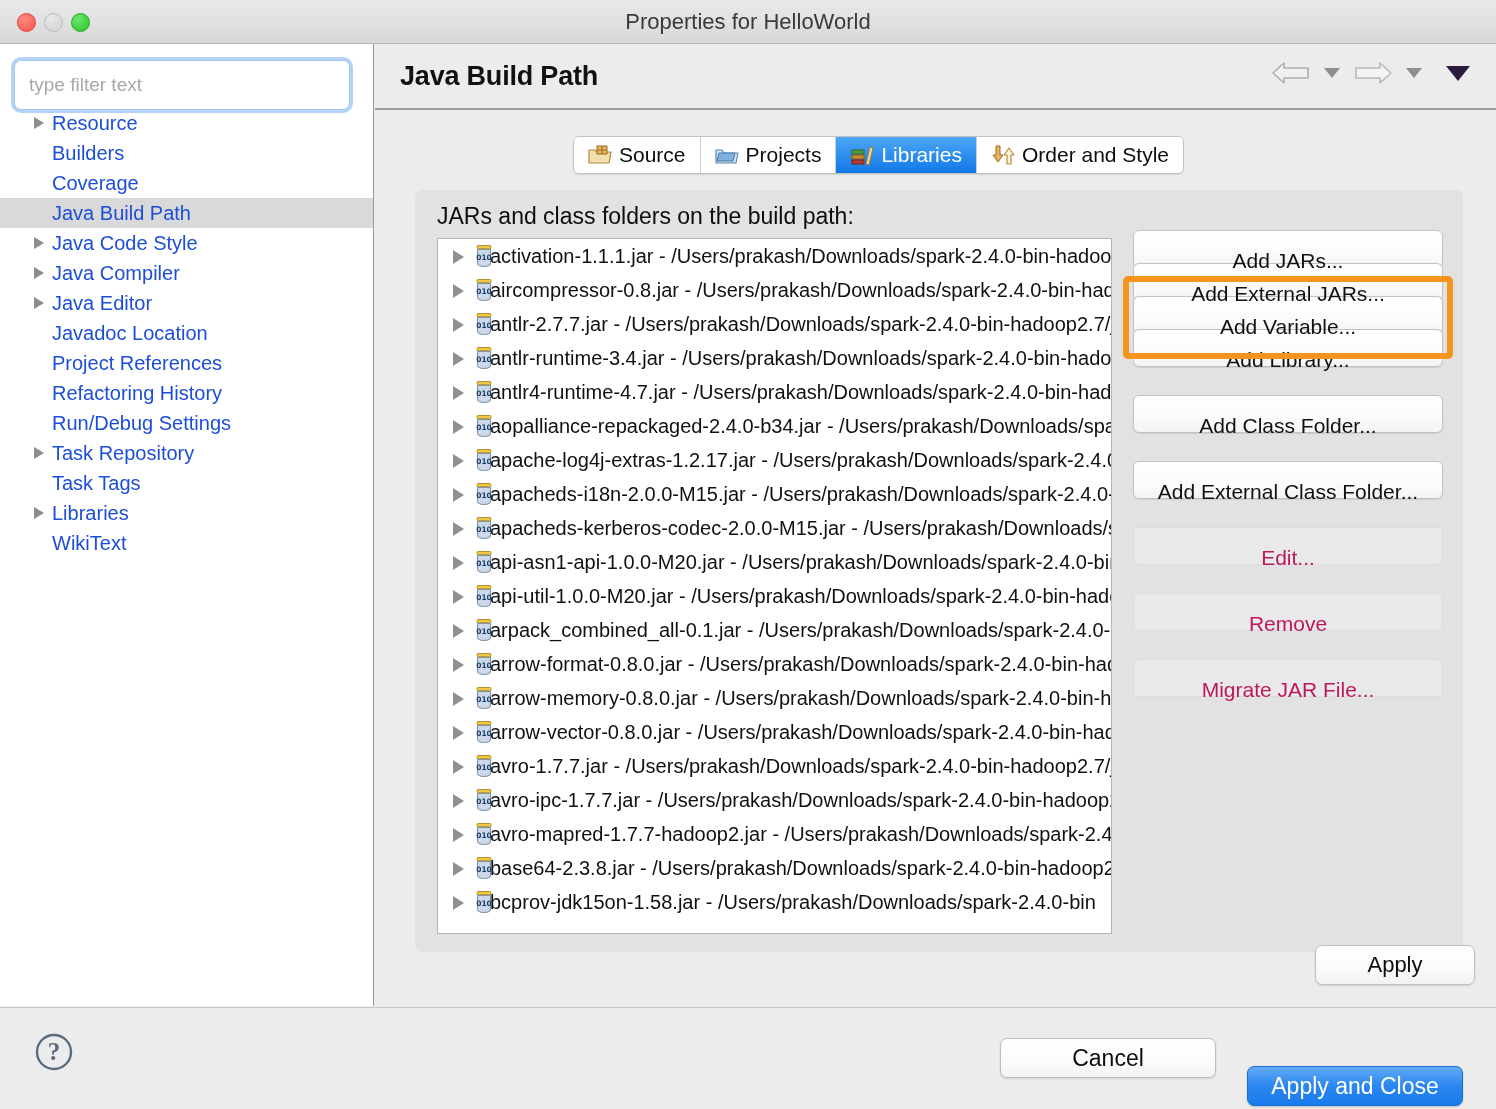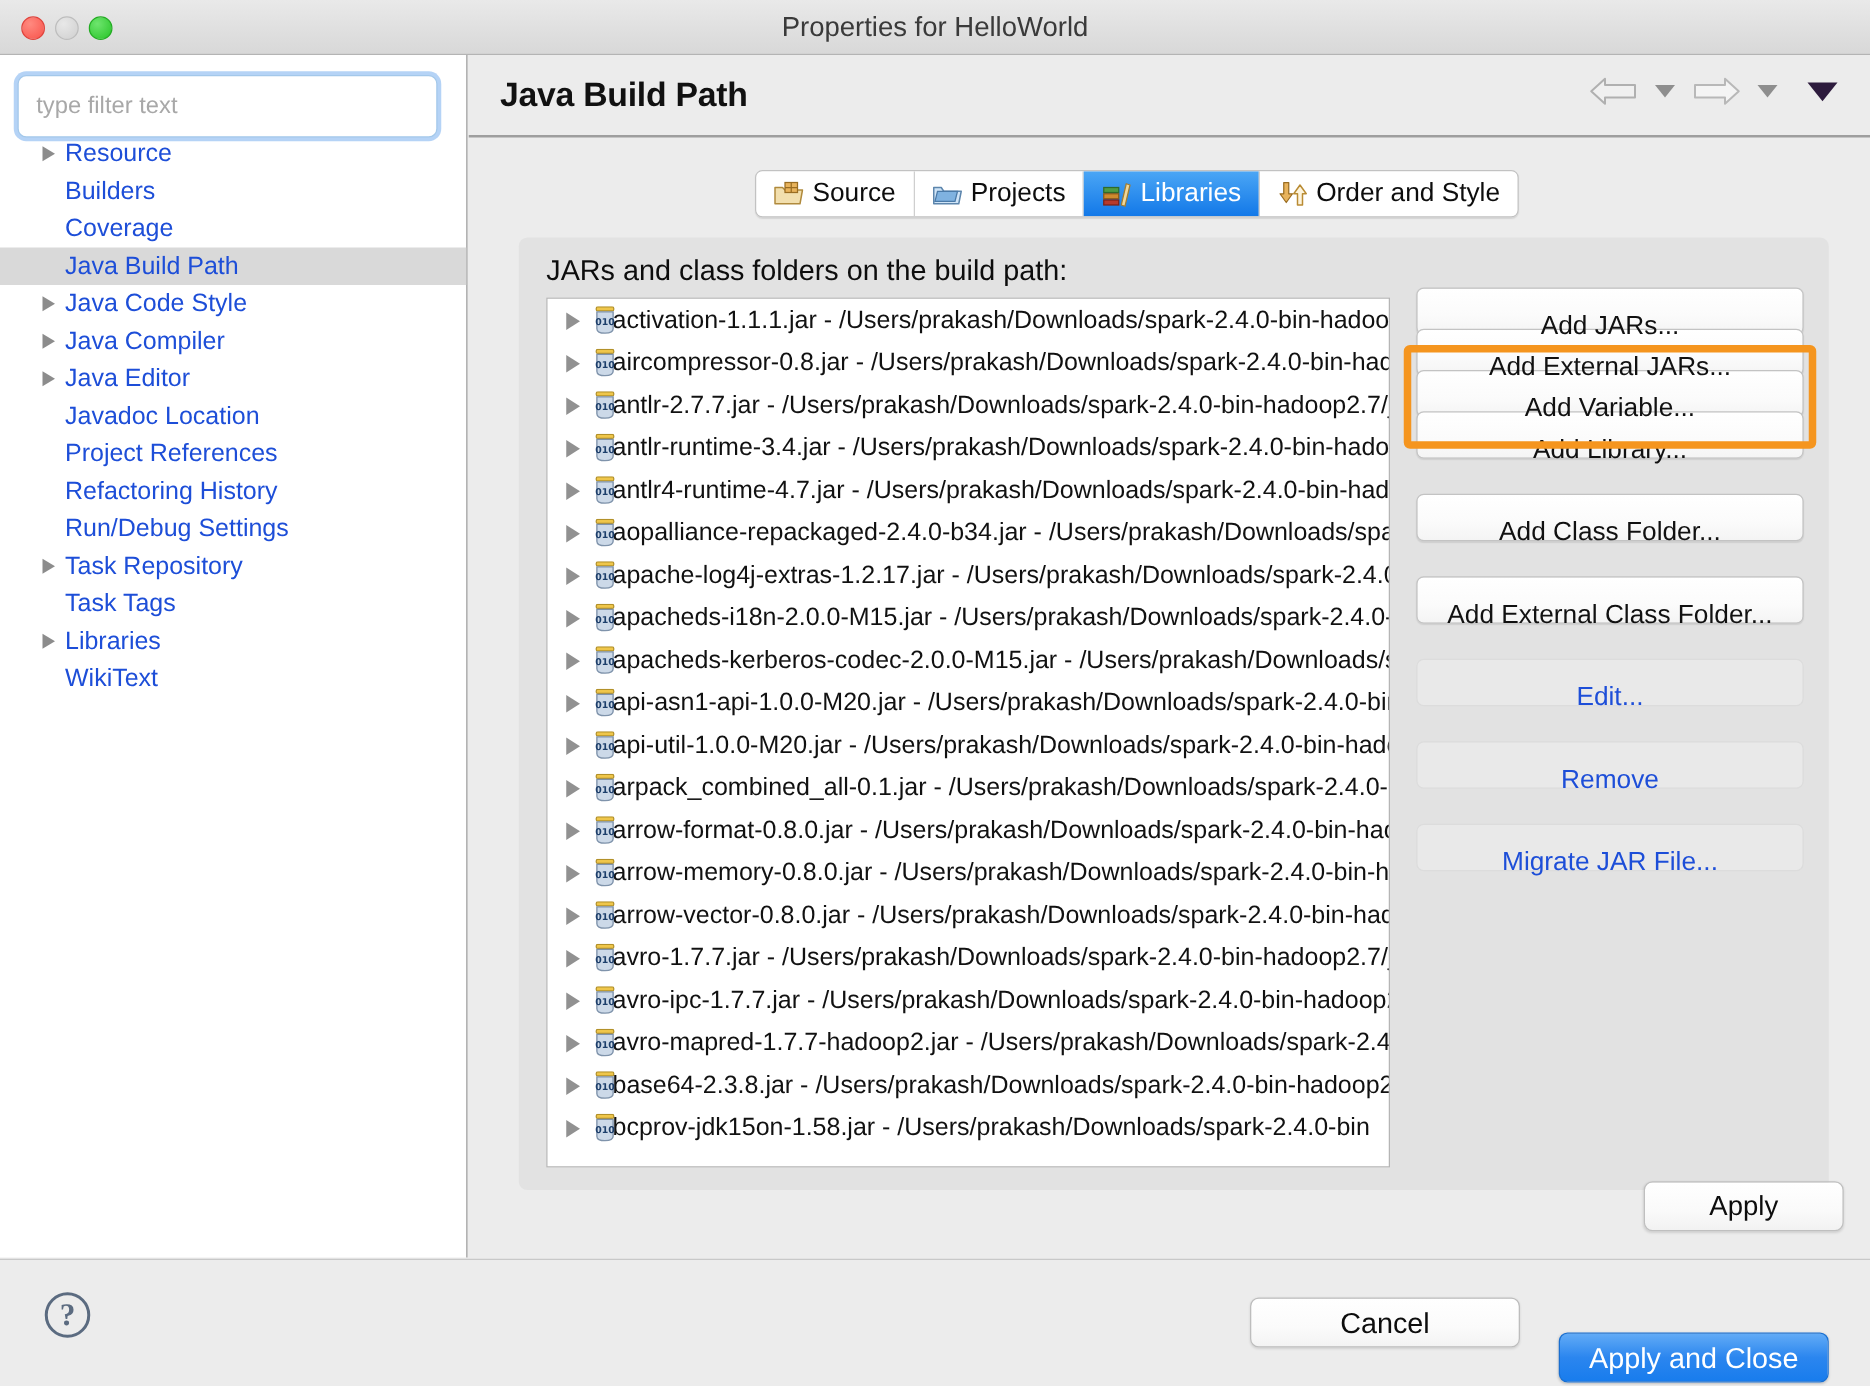--- a/index.html
+++ b/index.html
@@ -157,21 +157,20 @@
   
   #tabstrip {
     position: absolute;
     left: 198px; top: 92px;
     height: 36px;
     display: flex;
     border-radius: 6px;
     overflow: hidden;
     border: 1px solid #c2c2c2;
     box-shadow: 0 1px 1px rgba(0,0,0,0.10);
-    margin-left: 31px;
   }
   .tab {
     display: flex;
     align-items: center;
     gap: 7px;
     height: 36px;
     padding: 0 14px;
     background: #ffffff;
     font-size: 21px;
     color: #0d0d0d;
@@ -253,21 +252,21 @@
     font-family: "Liberation Sans", "DejaVu Sans", sans-serif;
     text-align: center;
     line-height: 36px;
     box-sizing: border-box;
     cursor: default;
     padding: 12px;
   }
   .sbtn.disabled {
     background: #e9e9e9;
     border-color: #dcdcdc;
-    color: #1d4ed8;
+    color: #be185d;
     box-shadow: none;
   }
   .sbtn-slot { height: 66px; }
   .sbtn-slot.tight { height: 33px; }
   #highlight-box {
     position: absolute;
     left: 708px; top: 86px;
     width: 330px; height: 83px;
     border: 6px solid #f5951e;
     border-radius: 5px;

